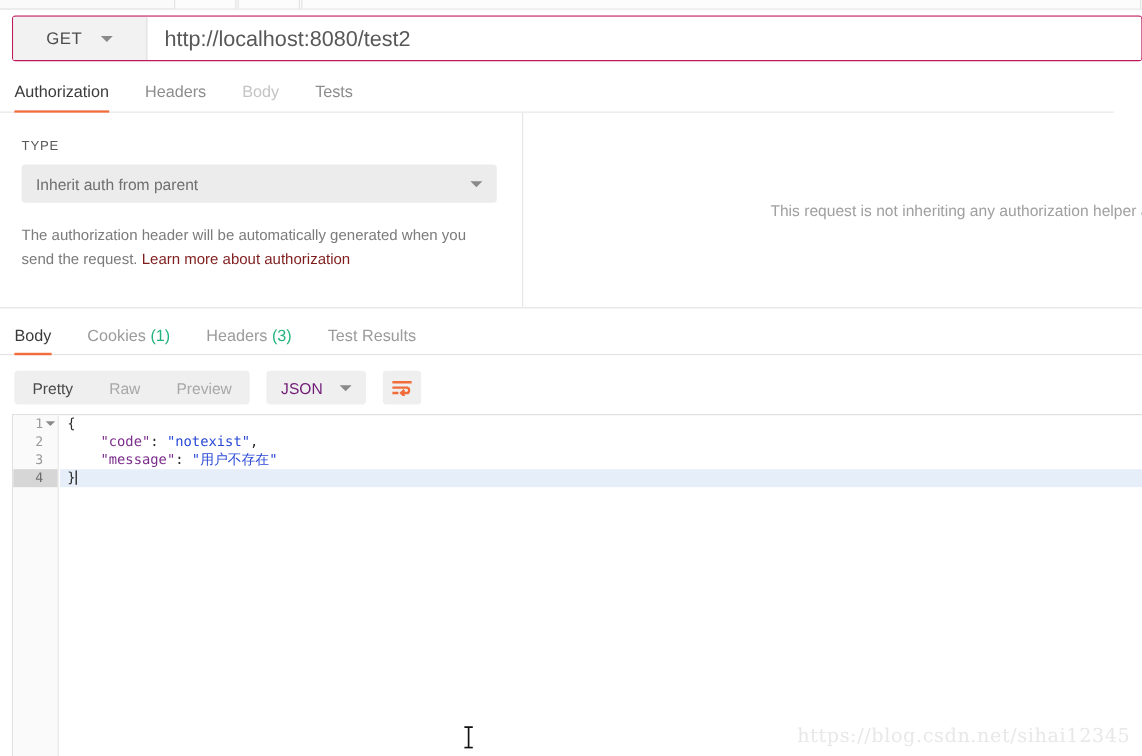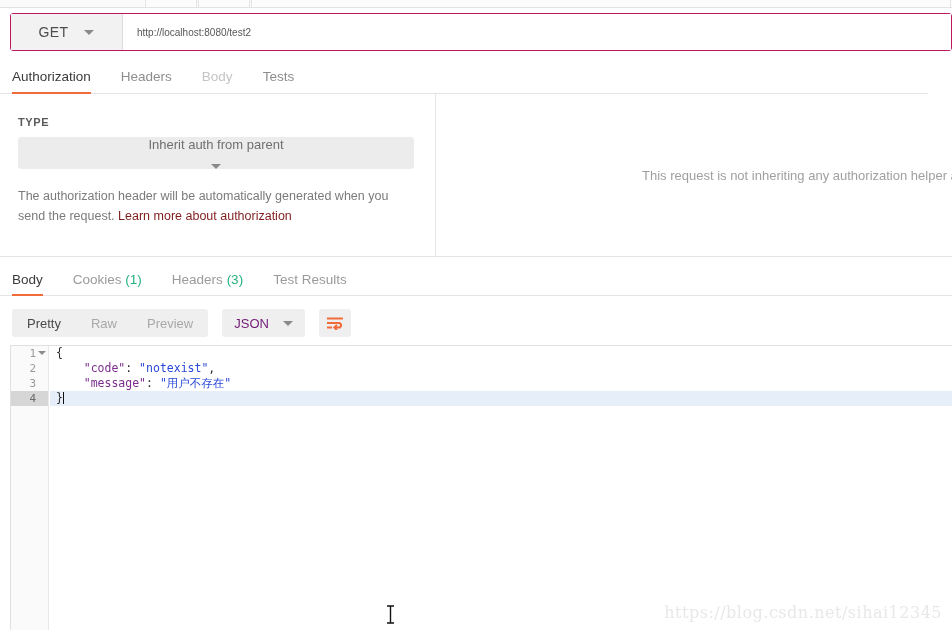--- a/index.html
+++ b/index.html
@@ -67,21 +67,21 @@
     width: 0; height: 0;
     border-left: 5px solid transparent;
     border-right: 5px solid transparent;
     border-top: 5px solid #8a8a8a;
   }
   .url-input {
     flex: 1;
     display: flex;
     align-items: center;
     padding-left: 14px;
-    font-size: 10px;
+    font-size: 18px;
     color: #585858;
     background: #ffffff;
     cursor: text;
     overflow: hidden;
     white-space: nowrap;
   }
 
   
   .req-tabs {
     position: absolute;
@@ -127,33 +127,32 @@
     left: 0; top: 0;
     width: 436px; height: 162px;
     border-right: 1px solid #e6e6e6;
     box-sizing: border-box;
     padding: 22px 20px 0 18px;
   }
   .type-label {
     font-size: 11px;
     letter-spacing: .6px;
     color: #5a5a5a;
-    font-weight: bold;
+    font-weight: normal;
     margin-bottom: 9px;
   }
   .type-select {
     width: 396px; height: 32px;
     background: #ececec;
     border-radius: 3px;
     display: flex;
     align-items: center;
     padding: 0 12px;
     box-sizing: border-box;
     cursor: pointer;
-    flex-direction: column;
   }
   .type-select .sel-text {
     flex: 1;
     font-size: 13px;
     color: #6f6f6f;
   }
   .helper {
     margin-top: 17px;
     width: 390px;
     font-size: 12.5px;

